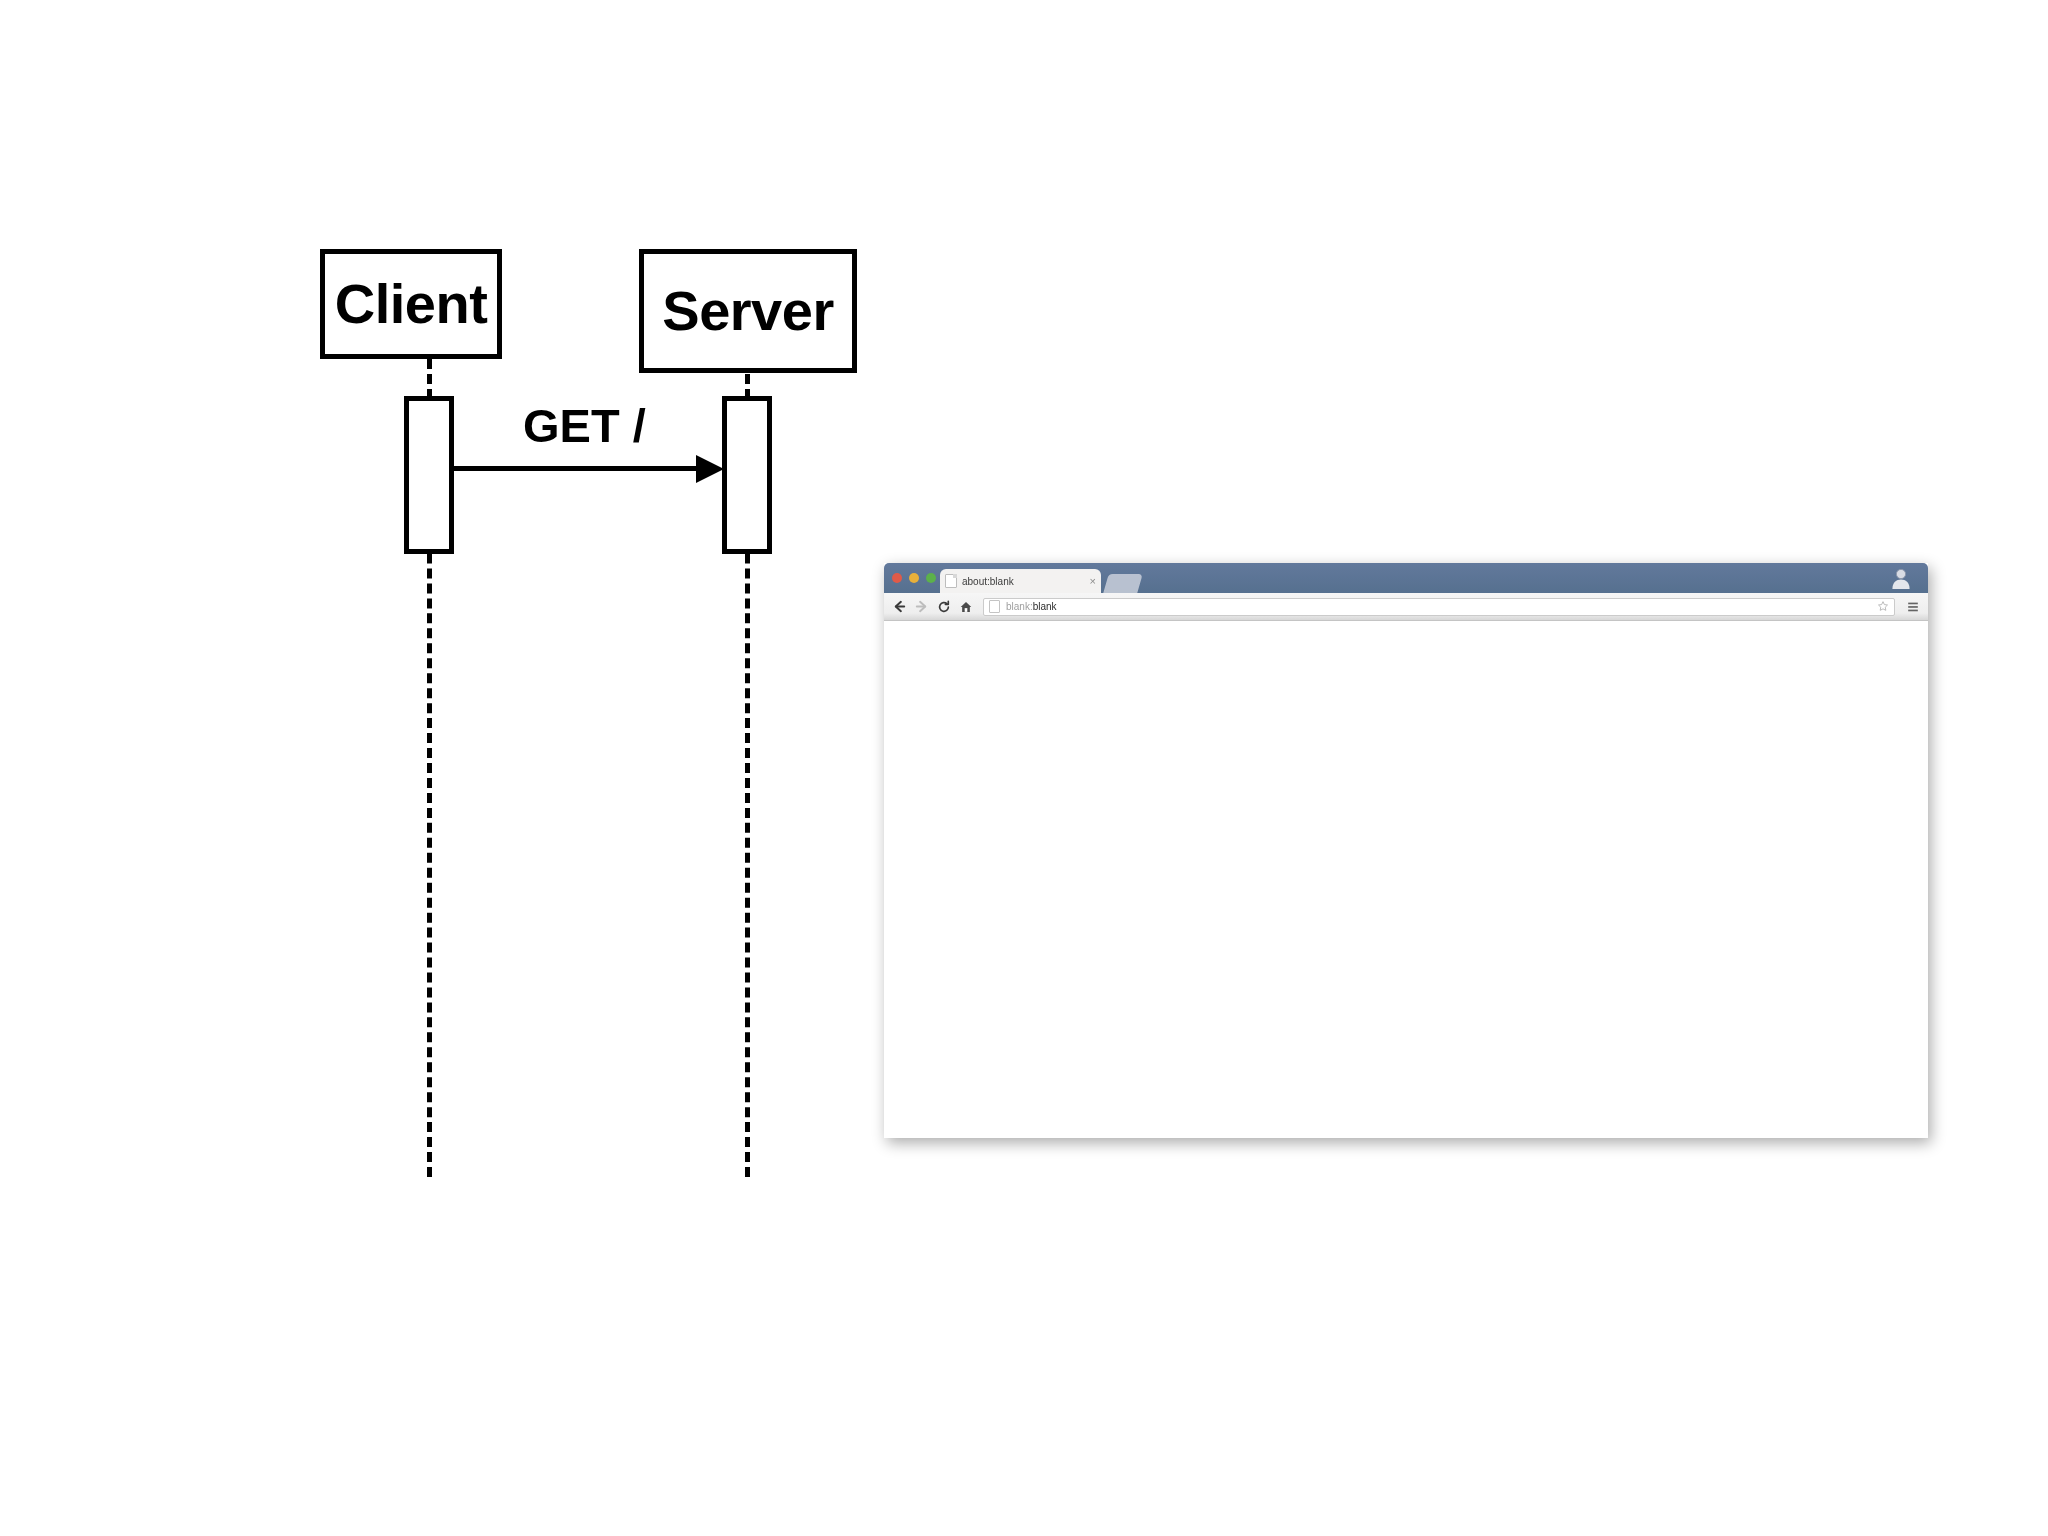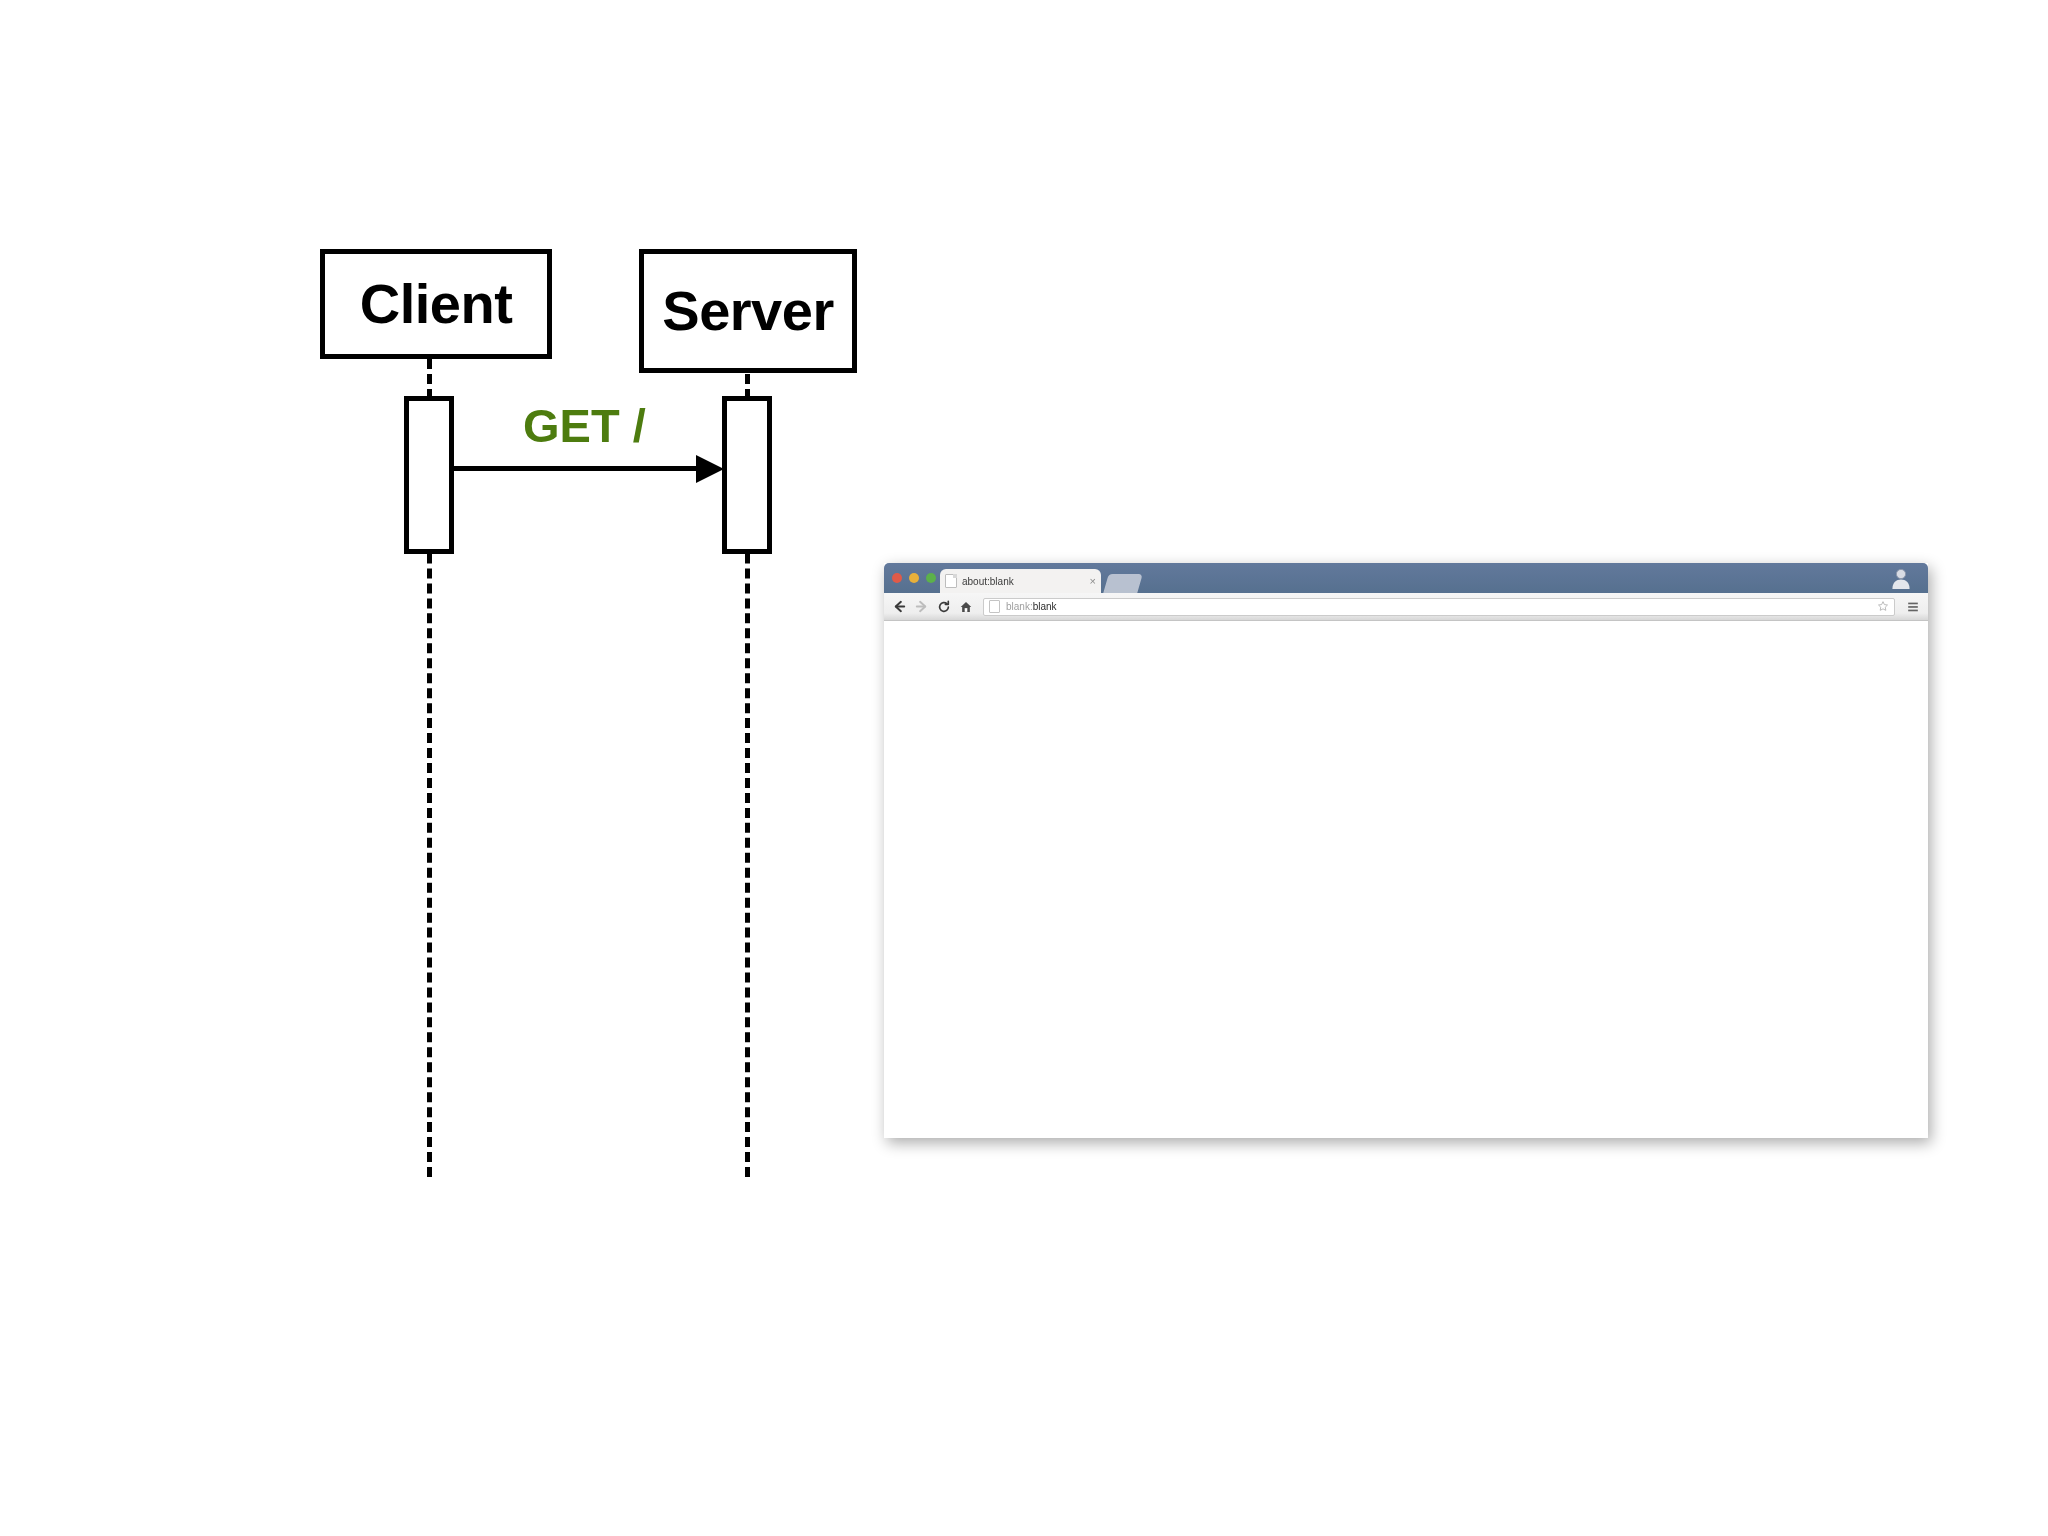--- a/index.html
+++ b/index.html
@@ -37,21 +37,21 @@
   .actor-label {
     font-family: "Liberation Sans", sans-serif;
     font-weight: bold;
     font-size: 56px;
     line-height: 1;
     color: #000000;
     letter-spacing: -0.5px;
     white-space: nowrap;
   }
 
-  #client-box { left: 320px; top: 249px; width: 232px; height: 110px; }
+  #client-box { left: 320px; top: 249px; width: 182px; height: 110px; }
   #server-box { left: 639px; top: 249px; width: 218px; height: 124px; }
 
   
   .lifeline {
     position: absolute;
     width: 0;
     border-left: 5px dashed #000000;
   }
   #client-lifeline { left: 427px; top: 359px; height: 818px; }
   #server-lifeline { left: 745px; top: 359px; height: 818px; }
@@ -85,21 +85,21 @@
     border-bottom: 14px solid transparent;
     border-left: 28px solid #000000;
   }
   #message-label {
     position: absolute;
     left: 523px;
     top: 398px;
     font-family: "Liberation Sans", sans-serif;
     font-weight: bold;
     font-size: 47px;
-    color: #4d7c0f;
+    color: #000000;
     white-space: nowrap;
     letter-spacing: 0px;
   }
 
   
   #browser-window {
     position: absolute;
     left: 884px;
     top: 563px;
     width: 1044px;

